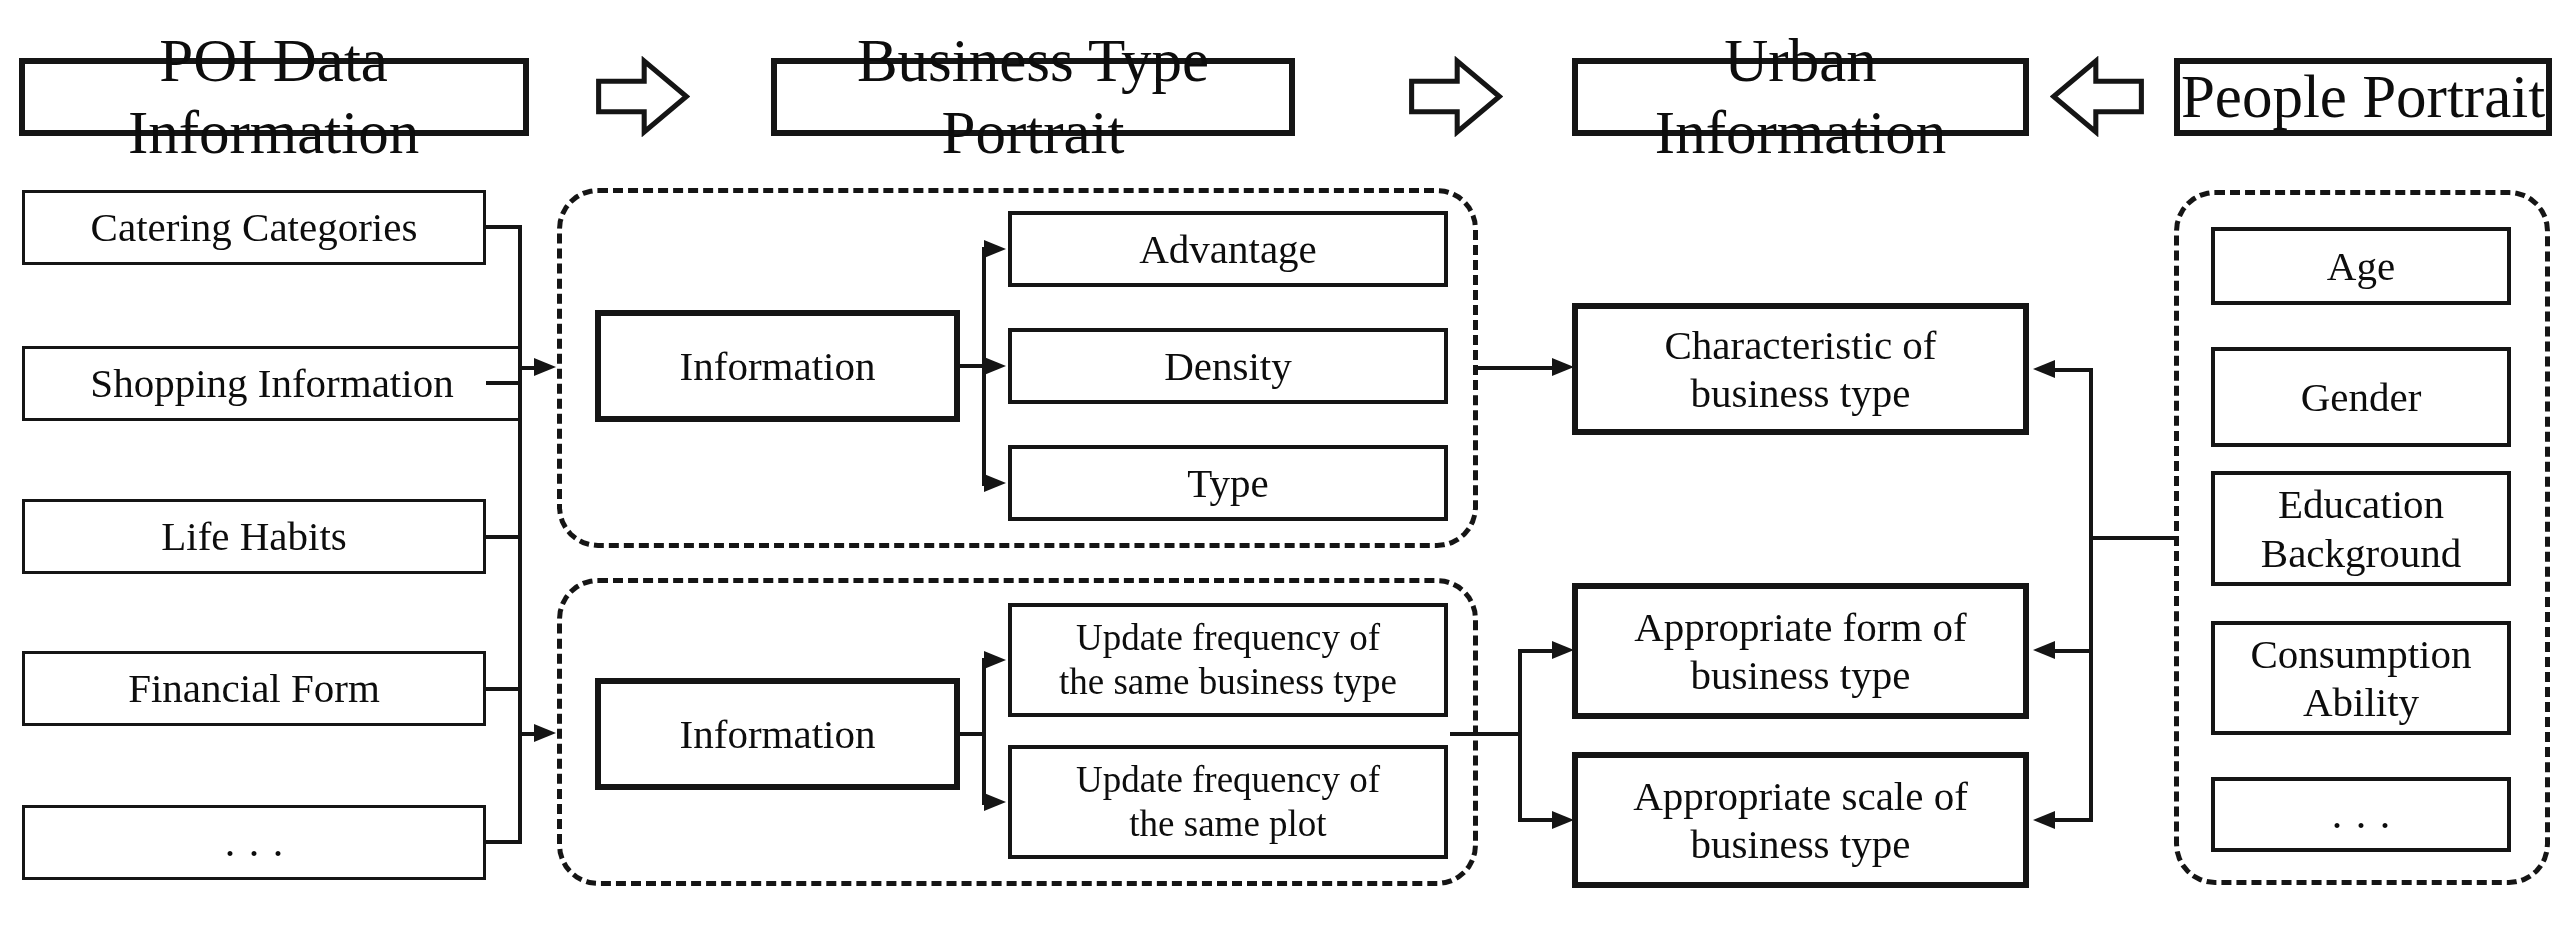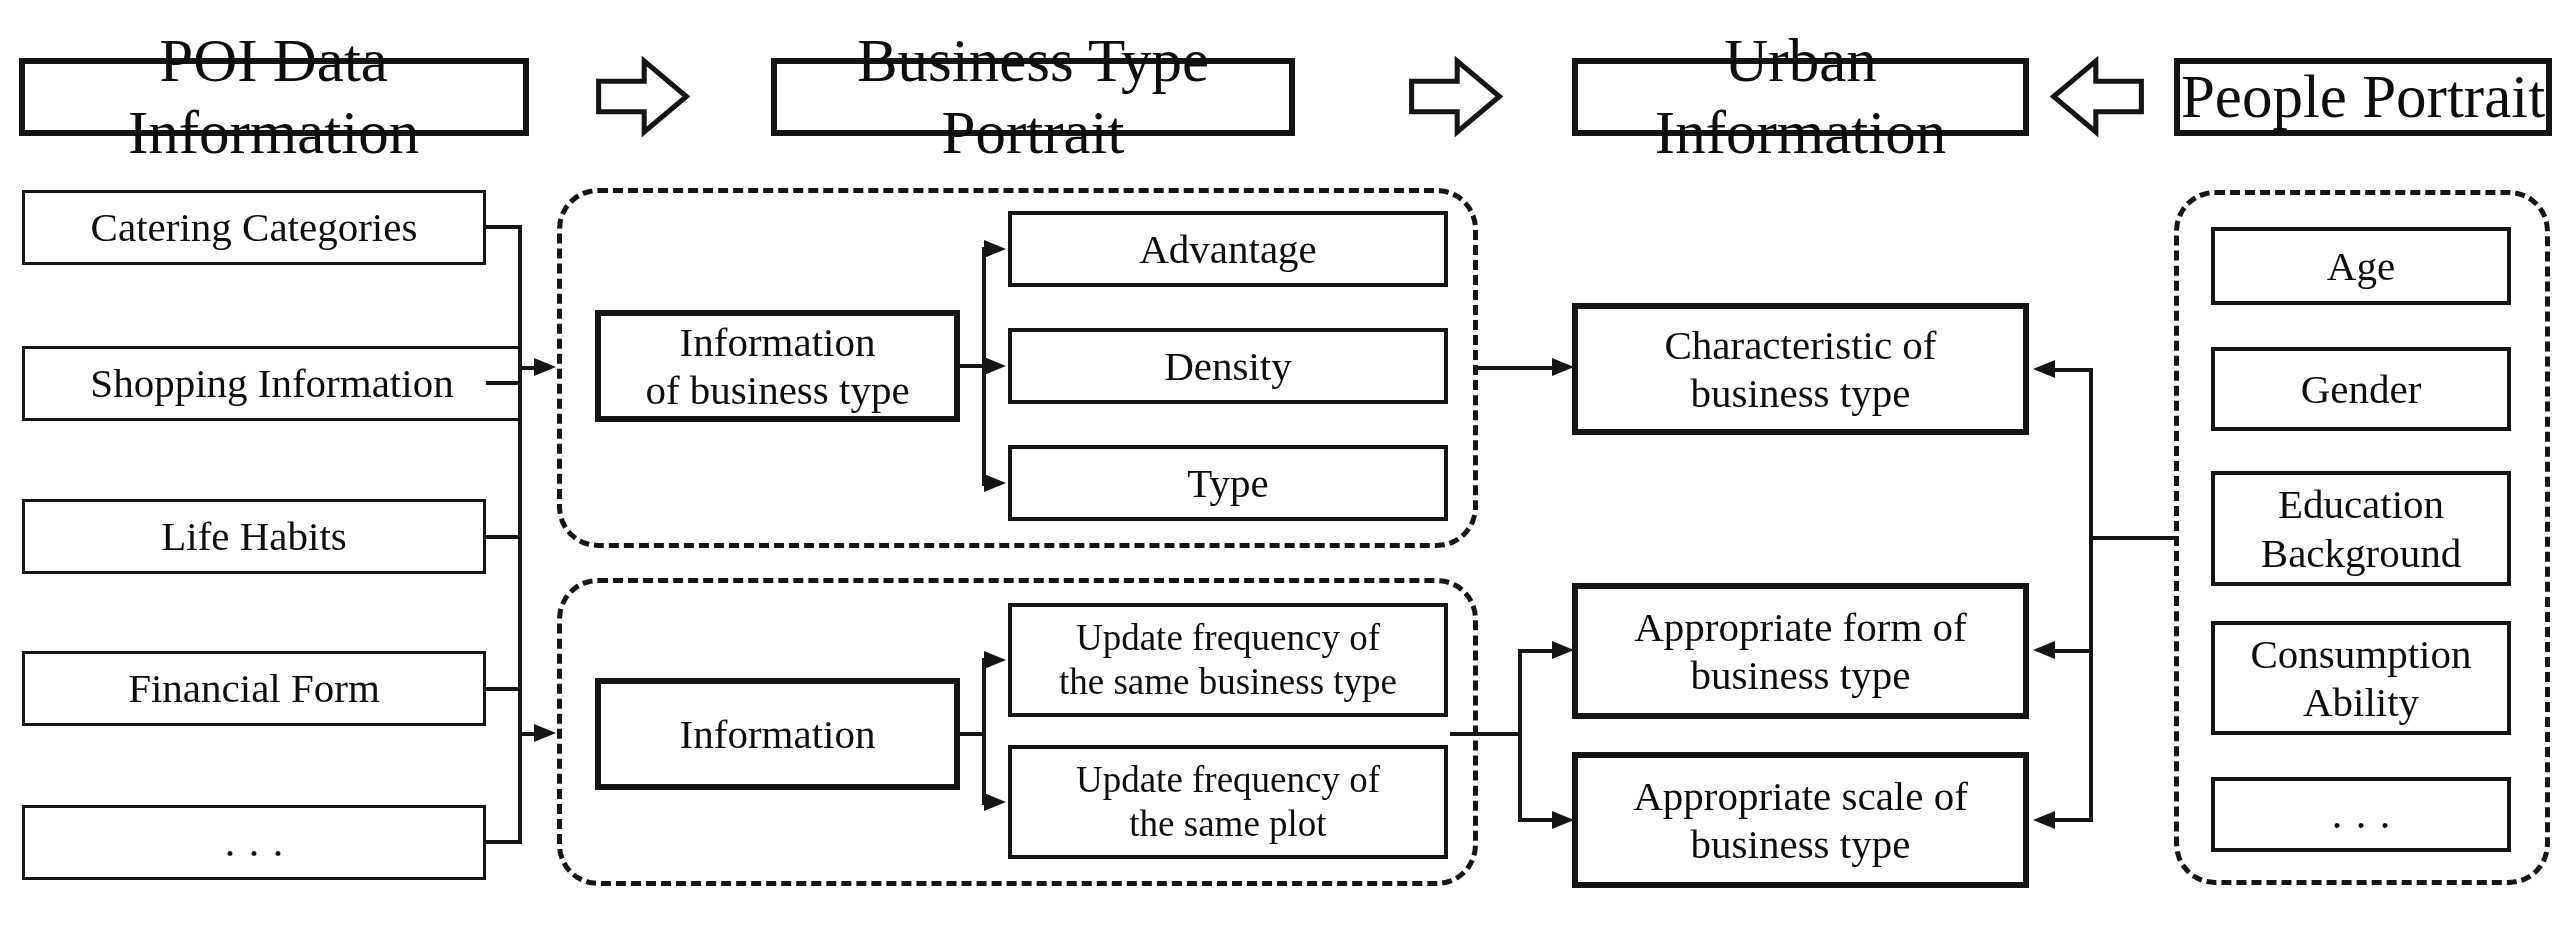--- a/index.html
+++ b/index.html
@@ -88,21 +88,20 @@
 
   <div class="hl" style="left:518px;top:366px;width:18.6px;"></div>
   <div class="ar" style="left:534px;top:358px;"></div>
   <div class="hl" style="left:518px;top:732px;width:18.6px;"></div>
   <div class="ar" style="left:534px;top:724px;"></div>
 
   <div class="dashed" style="left:557px;top:188px;width:921px;height:360px;"></div>
 
   <div class="box b7 t48" style="left:595px;top:310px;width:365px;height:112px;">
     <span>Information</span>
-    <span>of business type</span>
   </div>
 
   <div class="box b5 t48" style="left:1008px;top:211px;width:440px;height:76px;align-items:center;">
     <span>Advantage</span>
   </div>
   <div class="box b5 t48" style="left:1008px;top:328px;width:440px;height:76px;">
     <span>Density</span>
   </div>
   <div class="box b5 t48" style="left:1008px;top:445px;width:440px;height:76px;">
     <span>Type</span>
@@ -164,21 +163,21 @@
   <div class="hl" style="left:2053px;top:649px;width:39px;"></div>
   <div class="al" style="left:2033px;top:811px;"></div>
   <div class="hl" style="left:2053px;top:818px;width:39px;"></div>
   <div class="hl" style="left:2089px;top:536px;width:86px;"></div>
 
   <div class="dashed" style="left:2174px;top:190px;width:376px;height:695px;"></div>
 
   <div class="box b5 t48" style="left:2211px;top:227px;width:300px;height:78px;">
     <span>Age</span>
   </div>
-  <div class="box b5 t48" style="left:2211px;top:347px;width:300px;height:84px;">
+  <div class="box b5 t48" style="left:2211px;top:347px;width:300px;height:100px;">
     <span>Gender</span>
   </div>
   <div class="box b5 t48" style="left:2211px;top:471px;width:300px;height:115px;">
     <span>Education</span>
     <span>Background</span>
   </div>
   <div class="box b5 t48" style="left:2211px;top:621px;width:300px;height:114px;">
     <span>Consumption</span>
     <span>Ability</span>
   </div>

